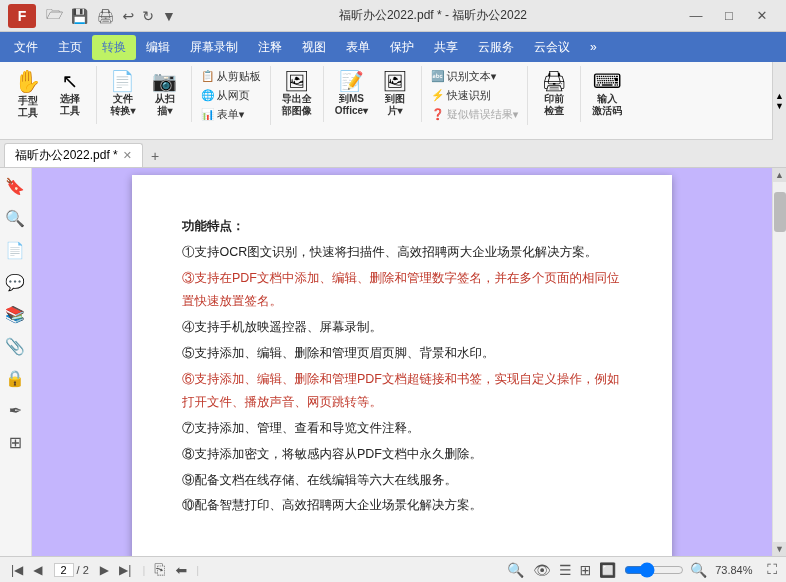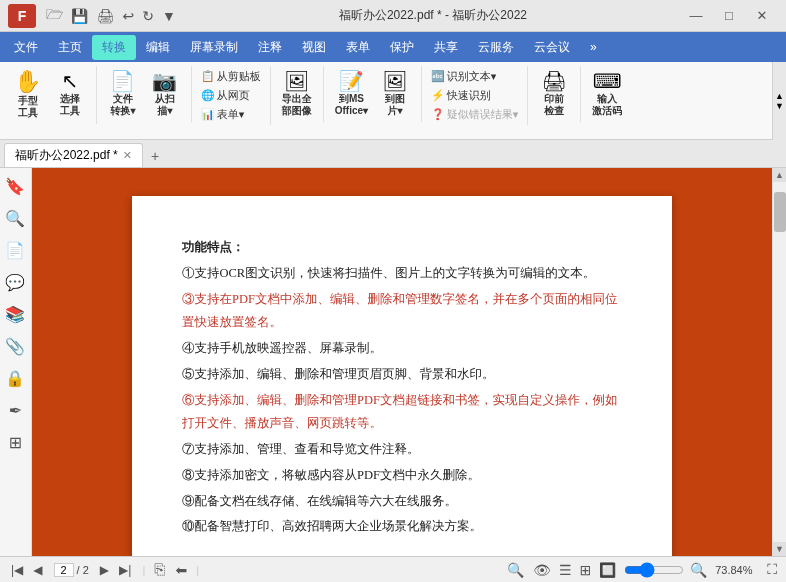--- a/index.html
+++ b/index.html
@@ -47,21 +47,21 @@
       align-items: center;
       padding: 0 4px;
     }
     .menu-item {
       padding: 4px 10px;
       color: white;
       cursor: pointer;
       font-size: 12px;
       border-radius: 3px;
     }
-    .menu-item.active { background: #5eead4; color: #4472c4; }
+    .menu-item.active { background: #bef264; color: #4472c4; }
 
     
     .ribbon {
       background: #f8f8f8;
       border-bottom: 1px solid #d0d0d0;
       padding: 4px 6px;
       display: flex;
       align-items: flex-start;
       gap: 4px;
       min-height: 78px;
@@ -134,28 +134,27 @@
     .sidebar-icon {
       width: 24px; height: 24px;
       display: flex; align-items: center; justify-content: center;
       cursor: pointer; border-radius: 3px;
       font-size: 16px; color: #555;
     }
 
     
     .doc-area {
       flex: 1;
-      background: #c2410c;
+      background: #c4b5fd;
       display: flex;
       justify-content: center;
       align-items: flex-start;
-      padding: 28px;
+      padding: 7px;
       overflow: auto;
       position: relative;
-      font-family: Liberation Serif, serif;
     }
     .doc-page {
       background: white;
       width: 540px;
       min-height: 380px;
       padding: 40px 50px;
       box-shadow: 0 2px 8px rgba(0,0,0,0.3);
       position: relative;
     }
     .doc-content {
@@ -408,21 +407,21 @@
     <div class="sidebar-icon" style="color:#c00;">📎</div>
     <div class="sidebar-icon">🔒</div>
     <div class="sidebar-icon">✒</div>
     <div class="sidebar-icon">⊞</div>
   </div>
 
   <div class="doc-area">
     <div class="doc-page">
       <div class="doc-content">
         <p><strong>功能特点：</strong></p>
-        <p>①支持OCR图文识别，快速将扫描件、图片上的文字转换为可编辑的文本。</p>
+        <p>①支持OCR图文识别，快速将扫描件、高效招聘两大企业场景化解决方案。</p>
         <p><span class="highlight">③支持在PDF文档中添加、编辑、删除和管理数字签名，并在多个页面的相同位置快速放置签名。</span></p>
         <p>④支持手机放映遥控器、屏幕录制。</p>
         <p>⑤支持添加、编辑、删除和管理页眉页脚、背景和水印。</p>
         <p><span class="highlight">⑥支持添加、编辑、删除和管理PDF文档超链接和书签，实现自定义操作，例如打开文件、播放声音、网页跳转等。</span></p>
         <p>⑦支持添加、管理、查看和导览文件注释。</p>
         <p>⑧支持添加密文，将敏感内容从PDF文档中永久删除。</p>
         <p>⑨配备文档在线存储、在线编辑等六大在线服务。</p>
         <p>⑩配备智慧打印、高效招聘两大企业场景化解决方案。</p>
       </div>
     </div>

